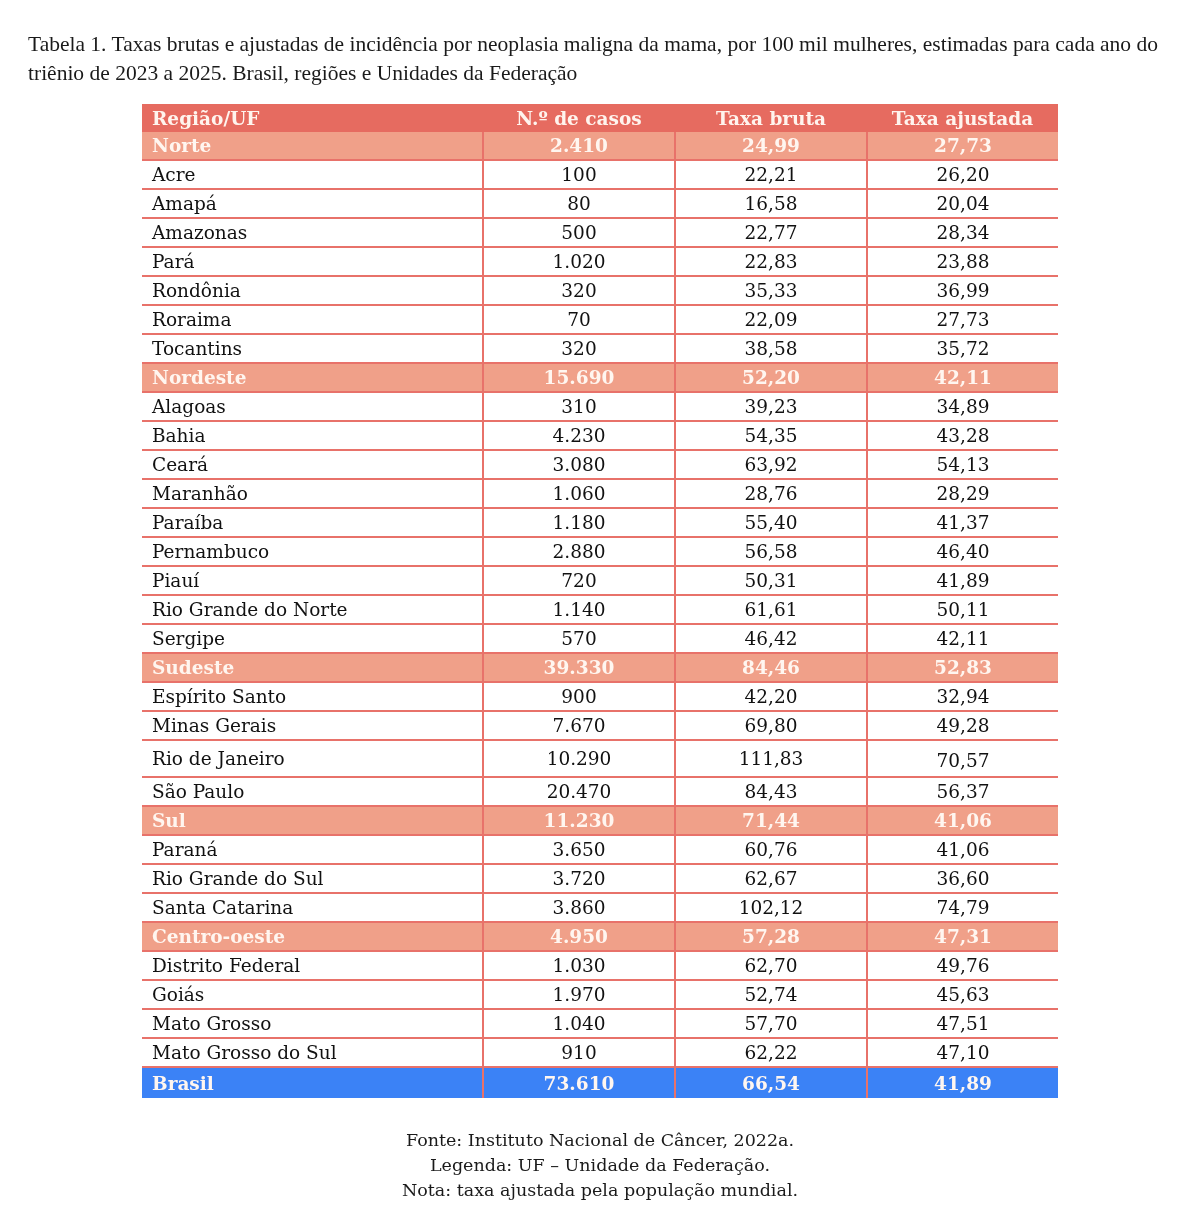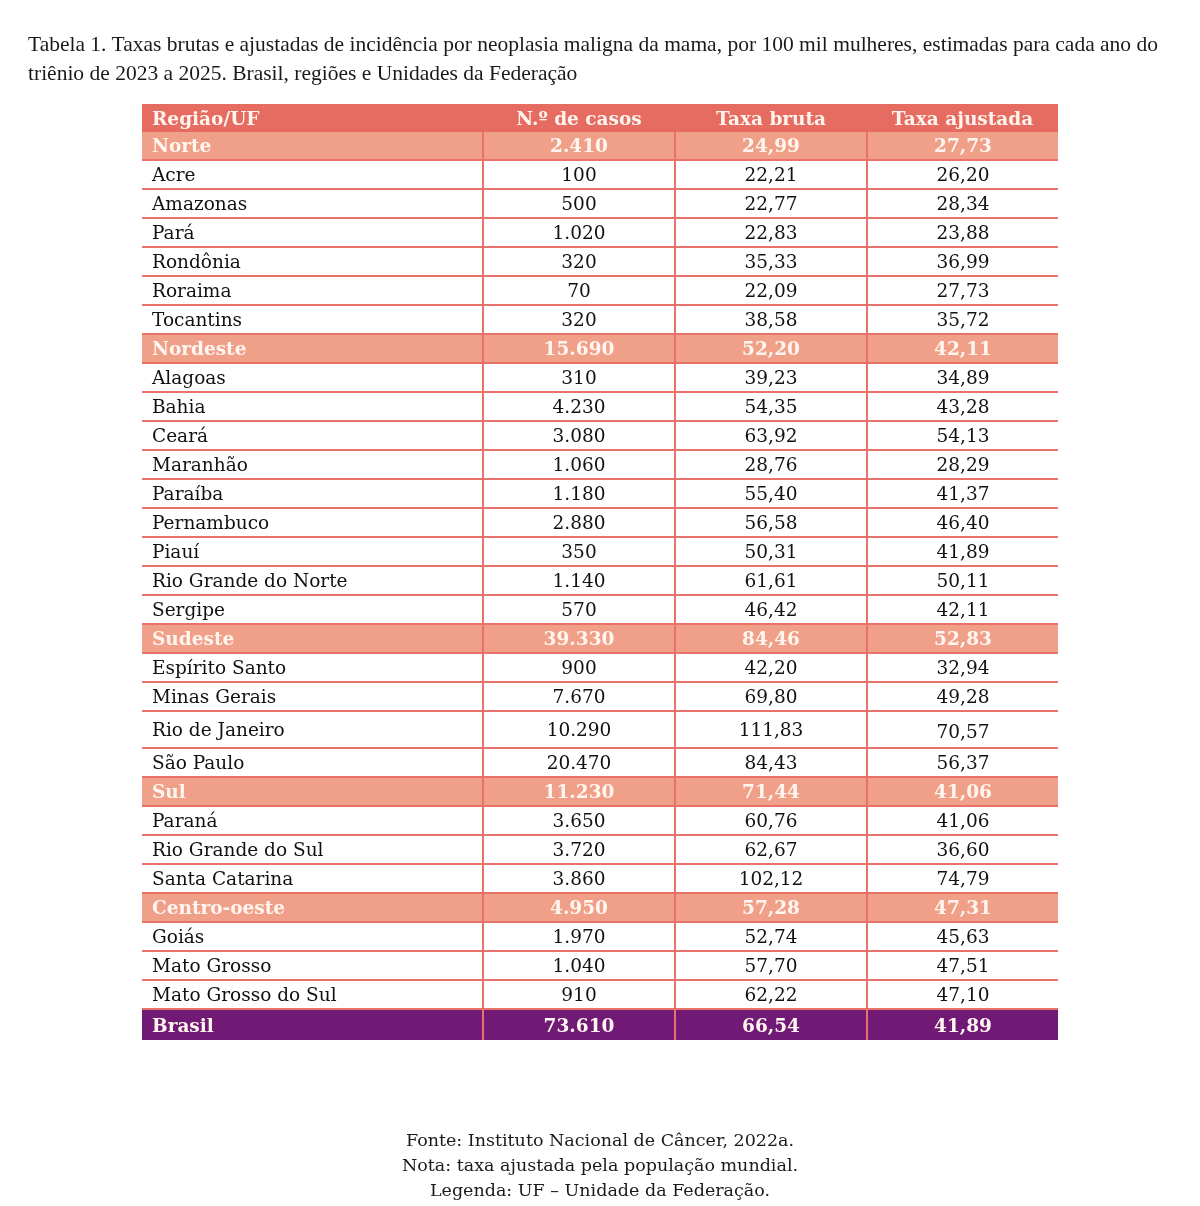--- a/index.html
+++ b/index.html
@@ -28,21 +28,21 @@
   table.data td:first-child, table.data th:first-child { border-left: none; text-align: left; }
   table.data td.num, table.data th.num { text-align: center; }
   table.data thead th {
     background: #e66b60; color: #fff4ee; font-weight: bold; height: 28px;
     border-left: none; border-bottom: none;
   }
   table.data tr.region td {
     background: #f0a089; color: #fff6f0; font-weight: bold;
   }
   table.data tr.total td {
-    background: #701a75; color: #fff6f0; font-weight: bold; height: 30px; border-bottom: none;
+    background: #3b82f6; color: #fff6f0; font-weight: bold; height: 30px; border-bottom: none;
   }
   table.data tr.tall td { height: 35px; margin-top: 24px; }
   table.data tr.tall td.last { vertical-align: bottom; line-height: 30px; }
   .footer {
     position: absolute; left: 0; width: 1200px; top: 1128px; text-align: center;
     font-family: "DejaVu Serif", "Liberation Serif", serif; font-size: 17.5px; line-height: 25px; color: #1a1a1a;
   }
   .footer div { display: block; }
 </style>
 </head>
@@ -72,20 +72,26 @@
         <td class="num">24,99</td>
         <td class="num last">27,73</td>
       </tr>
       <tr class="">
         <td>Acre</td>
         <td class="num">100</td>
         <td class="num">22,21</td>
         <td class="num last">26,20</td>
       </tr>
       <tr class="">
+        <td>Amapá</td>
+        <td class="num">80</td>
+        <td class="num">16,58</td>
+        <td class="num last">20,04</td>
+      </tr>
+      <tr class="">
         <td>Amazonas</td>
         <td class="num">500</td>
         <td class="num">22,77</td>
         <td class="num last">28,34</td>
       </tr>
       <tr class="">
         <td>Pará</td>
         <td class="num">1.020</td>
         <td class="num">22,83</td>
         <td class="num last">23,88</td>
@@ -145,21 +151,21 @@
         <td class="num last">41,37</td>
       </tr>
       <tr class="">
         <td>Pernambuco</td>
         <td class="num">2.880</td>
         <td class="num">56,58</td>
         <td class="num last">46,40</td>
       </tr>
       <tr class="">
         <td>Piauí</td>
-        <td class="num">350</td>
+        <td class="num">720</td>
         <td class="num">50,31</td>
         <td class="num last">41,89</td>
       </tr>
       <tr class="">
         <td>Rio Grande do Norte</td>
         <td class="num">1.140</td>
         <td class="num">61,61</td>
         <td class="num last">50,11</td>
       </tr>
       <tr class="">
@@ -222,20 +228,26 @@
         <td class="num">102,12</td>
         <td class="num last">74,79</td>
       </tr>
       <tr class="region">
         <td>Centro-oeste</td>
         <td class="num">4.950</td>
         <td class="num">57,28</td>
         <td class="num last">47,31</td>
       </tr>
       <tr class="">
+        <td>Distrito Federal</td>
+        <td class="num">1.030</td>
+        <td class="num">62,70</td>
+        <td class="num last">49,76</td>
+      </tr>
+      <tr class="">
         <td>Goiás</td>
         <td class="num">1.970</td>
         <td class="num">52,74</td>
         <td class="num last">45,63</td>
       </tr>
       <tr class="">
         <td>Mato Grosso</td>
         <td class="num">1.040</td>
         <td class="num">57,70</td>
         <td class="num last">47,51</td>
@@ -250,15 +262,15 @@
         <td>Brasil</td>
         <td class="num">73.610</td>
         <td class="num">66,54</td>
         <td class="num last">41,89</td>
       </tr>
     </tbody>
 </table>
 
 <div class="footer">
   <div>Fonte: Instituto Nacional de Câncer, 2022a.</div>
+  <div>Legenda: UF – Unidade da Federação.</div>
   <div>Nota: taxa ajustada pela população mundial.</div>
-  <div>Legenda: UF – Unidade da Federação.</div>
 </div>
 
 </body></html>

